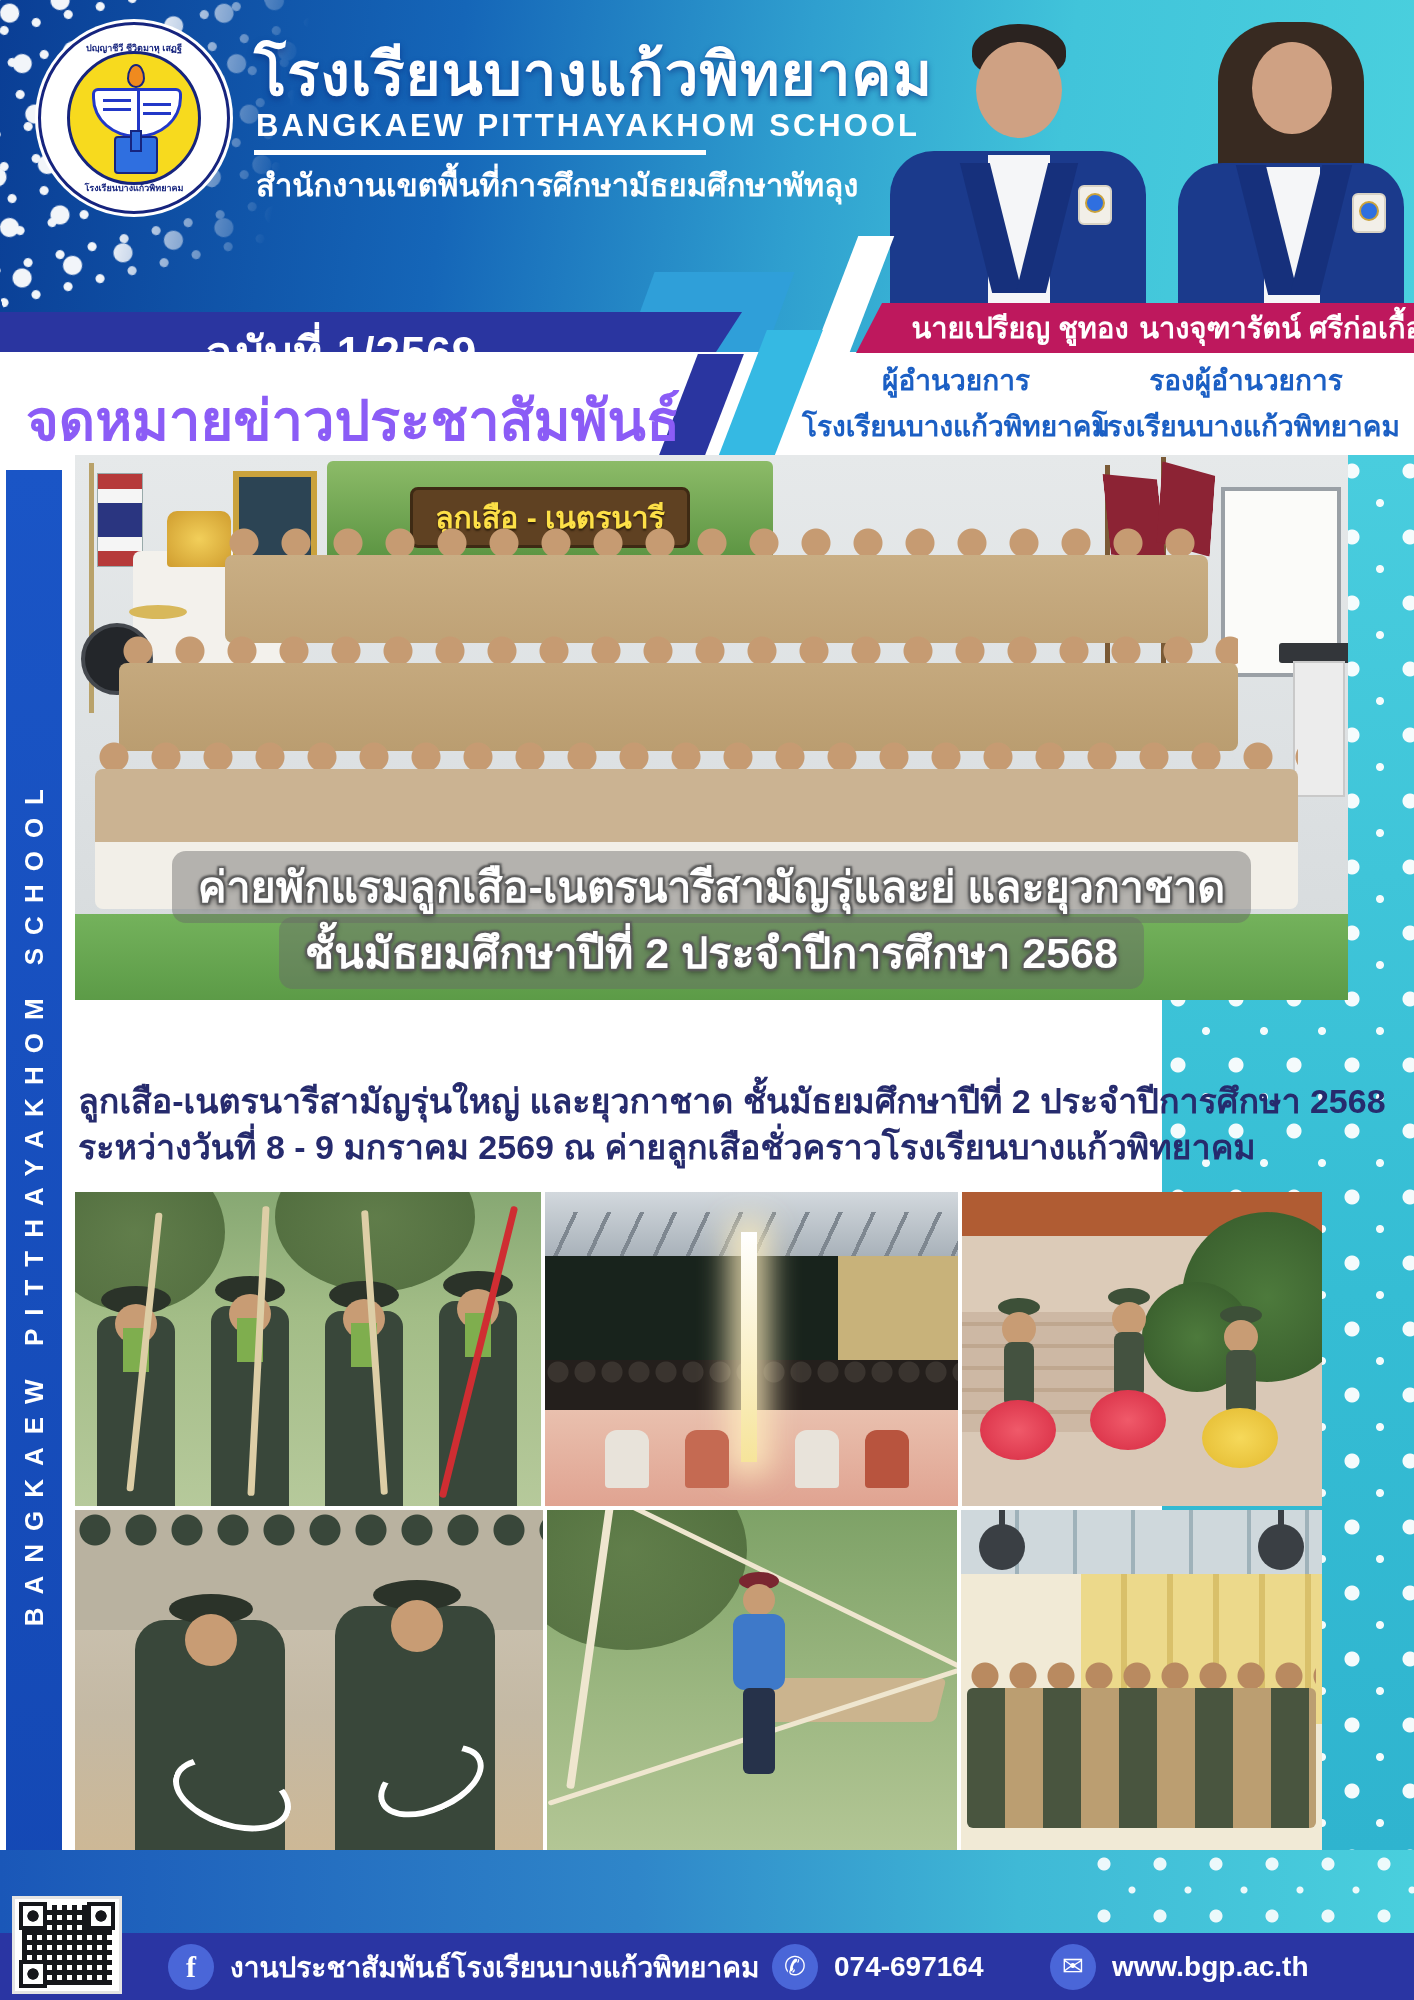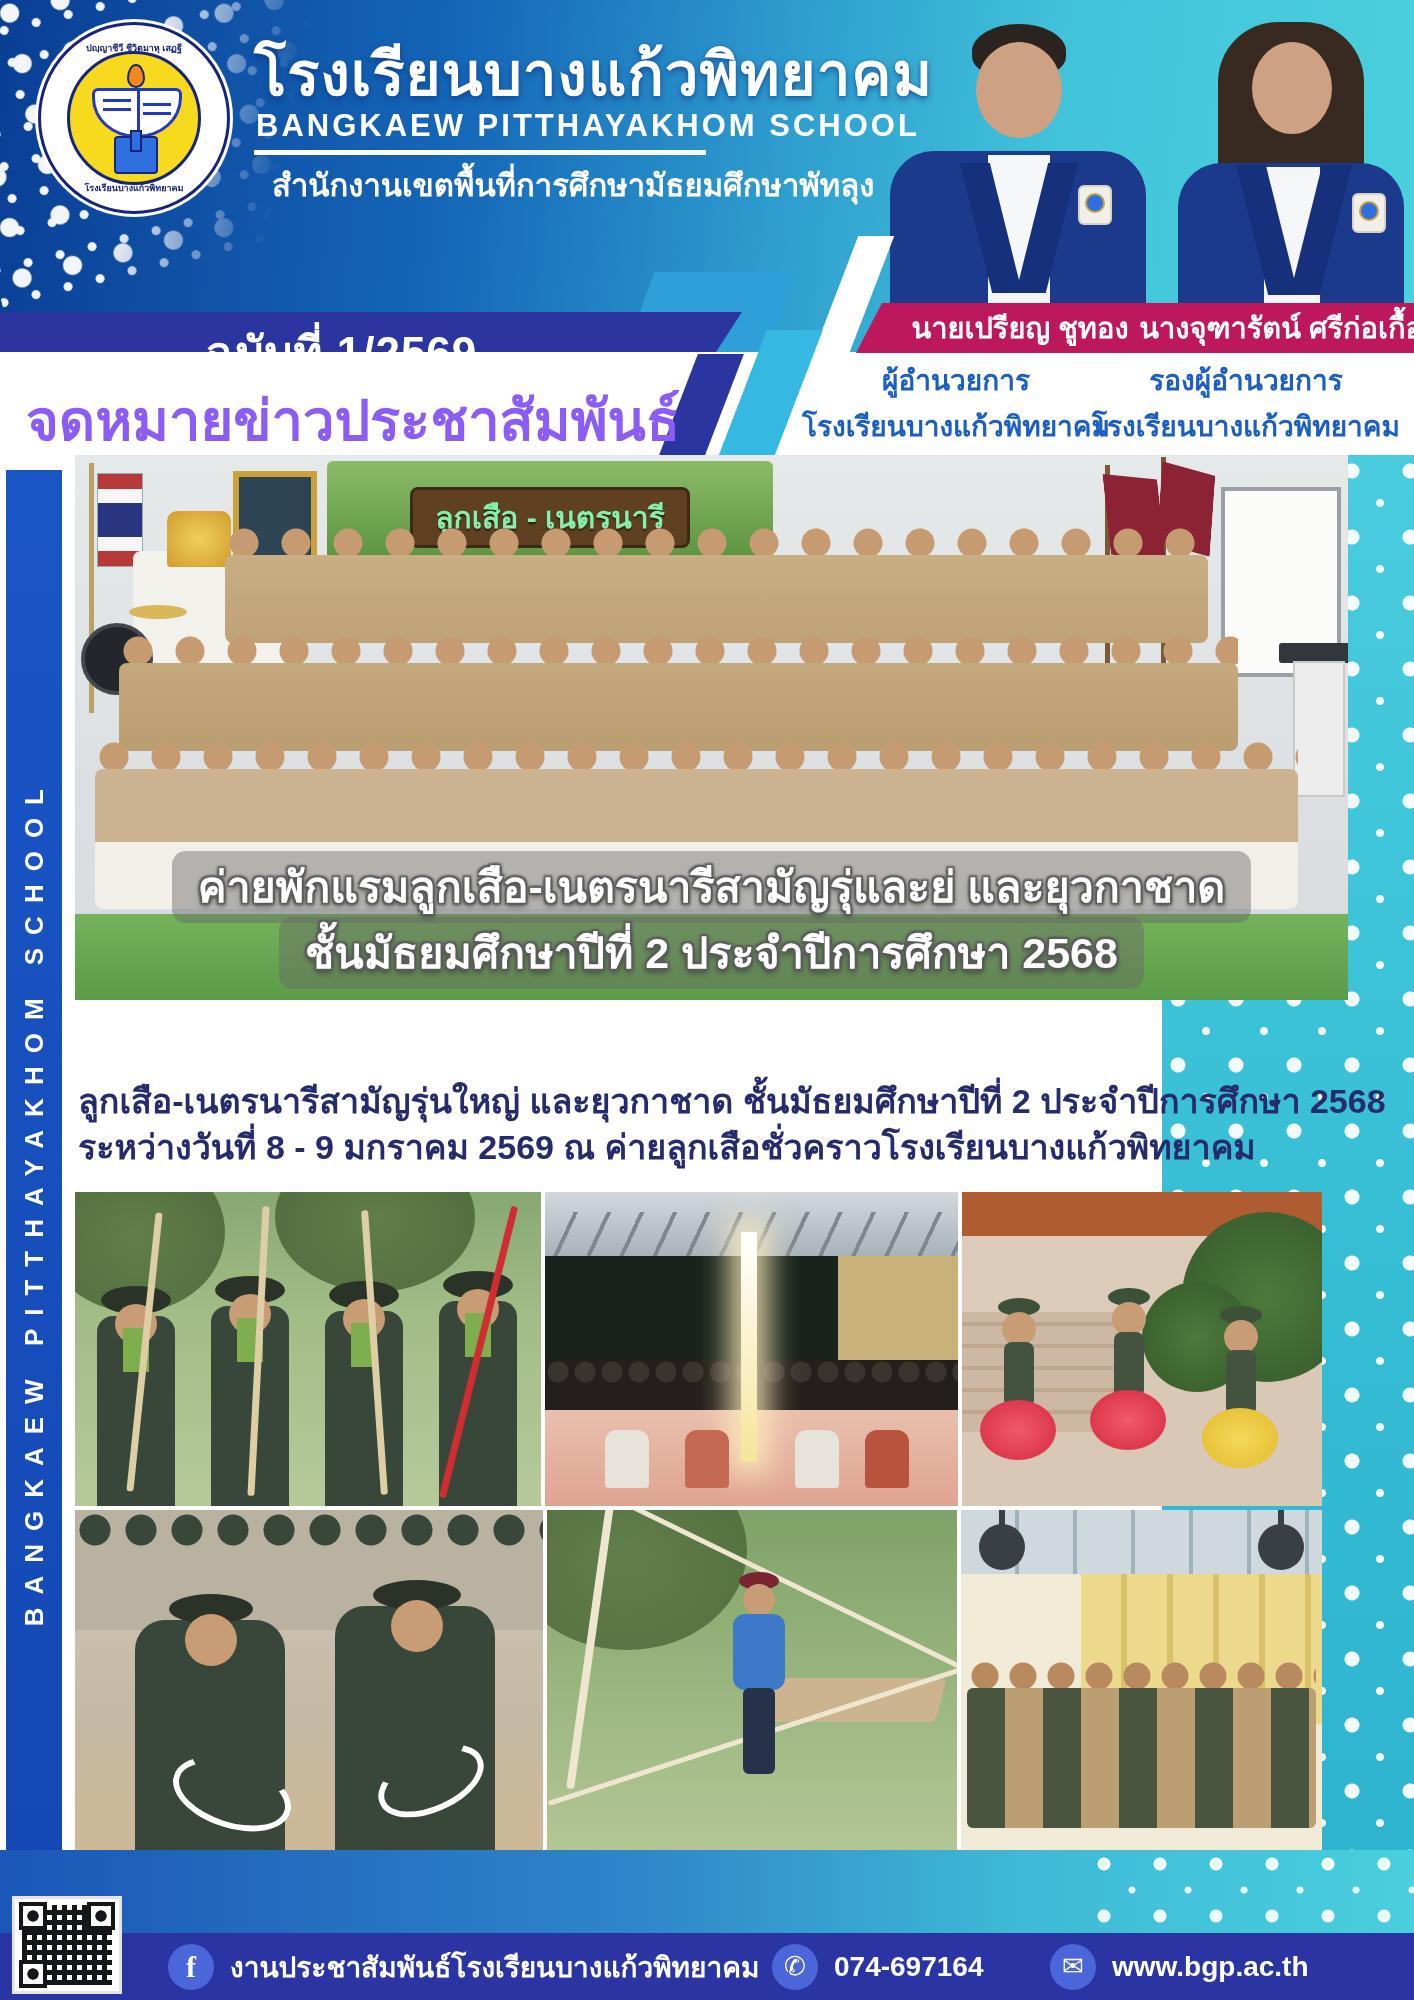--- a/index.html
+++ b/index.html
@@ -46,21 +46,21 @@
     font-size:60px;font-weight:800;color:#ffffff;white-space:nowrap;
     text-shadow:0 3px 6px rgba(10,40,120,.55),0 0 2px #1663c0;
     letter-spacing:1px;
   }
   .h-school-en{
     position:absolute;left:256px;top:108px;width:700px;
     font-size:31px;font-weight:700;color:#ffffff;letter-spacing:3px;white-space:nowrap;
   }
   .h-underline{position:absolute;left:254px;top:150px;width:452px;height:5px;background:#ffffff;}
   .h-district{
-    position:absolute;left:272px;top:160px;width:700px;
+    position:absolute;left:256px;top:160px;width:700px;
     font-size:31px;font-weight:600;color:#ffffff;white-space:nowrap;
   }
   
   .portraits{position:absolute;left:870px;top:8px;width:544px;height:295px;overflow:hidden;}
   .avatar{position:absolute;bottom:0;}
   .av-torso{position:absolute;bottom:0;background:#1b3a8c;border-radius:44px 44px 0 0;}
   .av-shirt{position:absolute;bottom:0;background:#f5f6f8;}
   .av-lapel{position:absolute;width:30px;height:130px;background:#16307c;}
   .av-head{position:absolute;border-radius:50%;background:#cfa183;}
   .av-hair-m{position:absolute;border-radius:50% 50% 40% 40%;background:#2b2320;}
@@ -124,21 +124,21 @@
     position:absolute;left:75px;top:455px;width:1273px;height:545px;overflow:hidden;
     background:linear-gradient(180deg,#e6e9ea 0%,#dde1e3 55%,#d6dadc 100%);
   }
   .gp-banner{
     position:absolute;left:252px;top:6px;width:446px;height:158px;
     background:linear-gradient(180deg,#8cbb68 0%,#558f3d 70%,#3f7a30 100%);
     border-radius:6px;display:flex;flex-direction:column;align-items:center;
   }
   .gp-sign{
     margin-top:26px;background:#5f4122;border:3px solid #3e2a14;border-radius:8px;
-    padding:4px 22px;color:#86efac;font-size:30px;font-weight:800;white-space:nowrap;
+    padding:4px 22px;color:#fde047;font-size:30px;font-weight:800;white-space:nowrap;
     text-shadow:0 2px 2px #2c1d0c;
   }
   .gp-flag-th{position:absolute;left:22px;top:18px;width:44px;height:92px;
     background:linear-gradient(180deg,#b63a3a 0 16%,#f5f5f5 16% 32%,#2a3580 32% 68%,#f5f5f5 68% 84%,#b63a3a 84% 100%);
     border:1px solid #9aa;}
   .gp-flagpole{position:absolute;left:14px;top:8px;width:5px;height:250px;background:#b9a26a;}
   .gp-altar{position:absolute;left:58px;top:96px;width:150px;height:150px;background:#f3f1ec;border-radius:8px 8px 0 0;}
   .gp-gold{position:absolute;left:92px;top:56px;width:64px;height:56px;background:radial-gradient(#f2cf5a,#cf9c2e);border-radius:10px 10px 4px 4px;}
   .gp-frame{position:absolute;left:158px;top:16px;width:72px;height:92px;background:#2c4454;border:6px solid #caa23c;}
   .gp-drum{position:absolute;left:6px;top:168px;width:64px;height:64px;border-radius:50%;background:#23262a;border:4px solid #44484e;}

